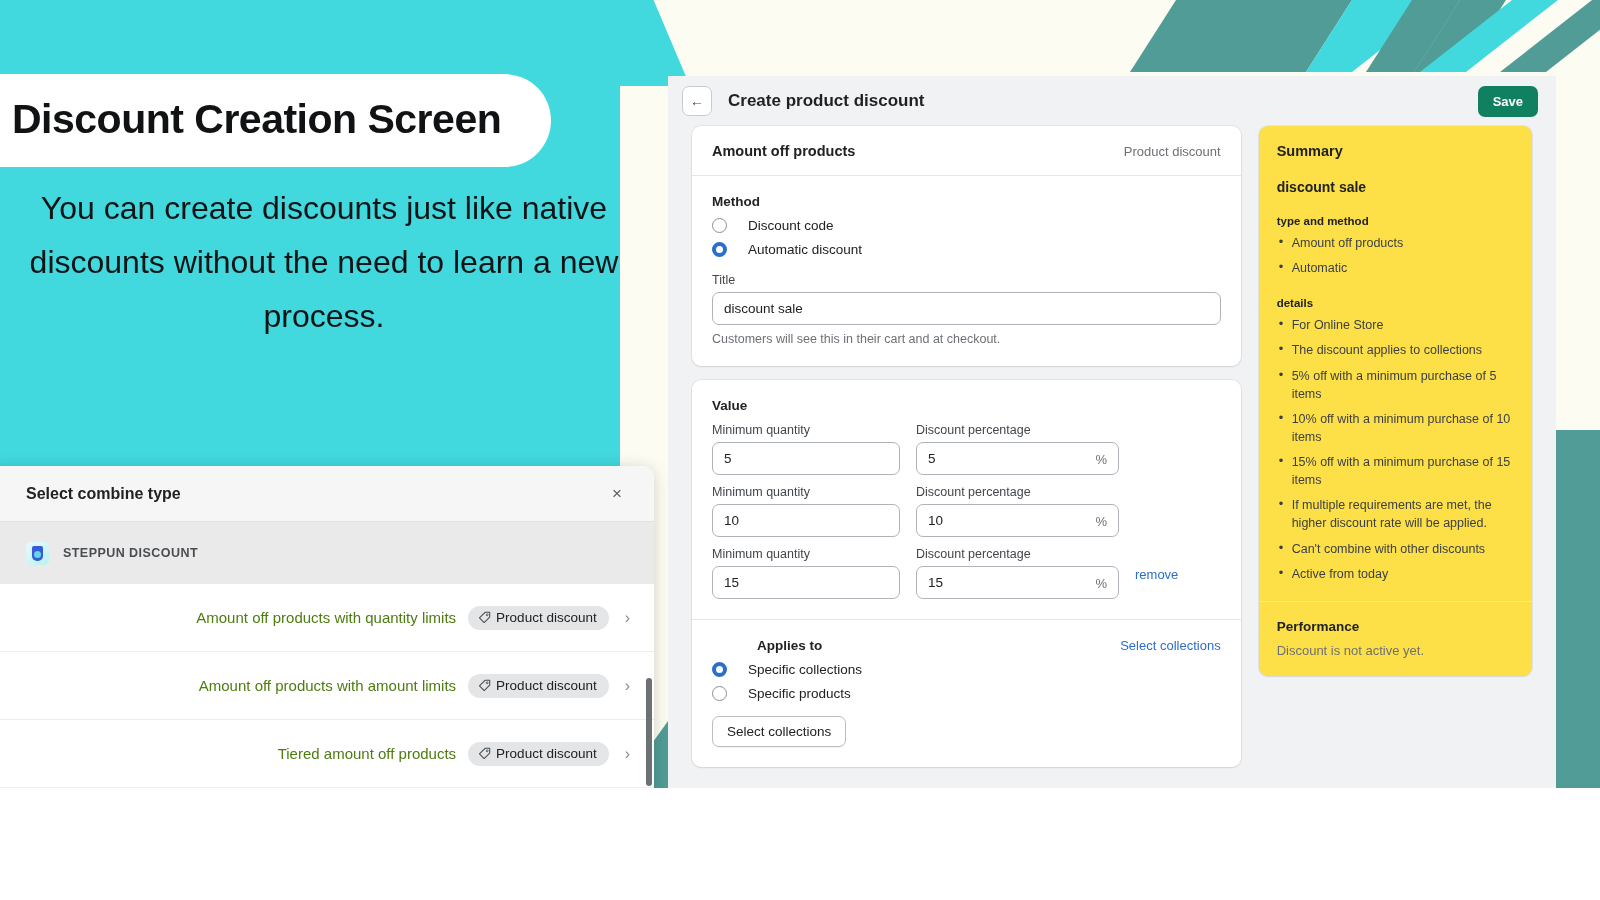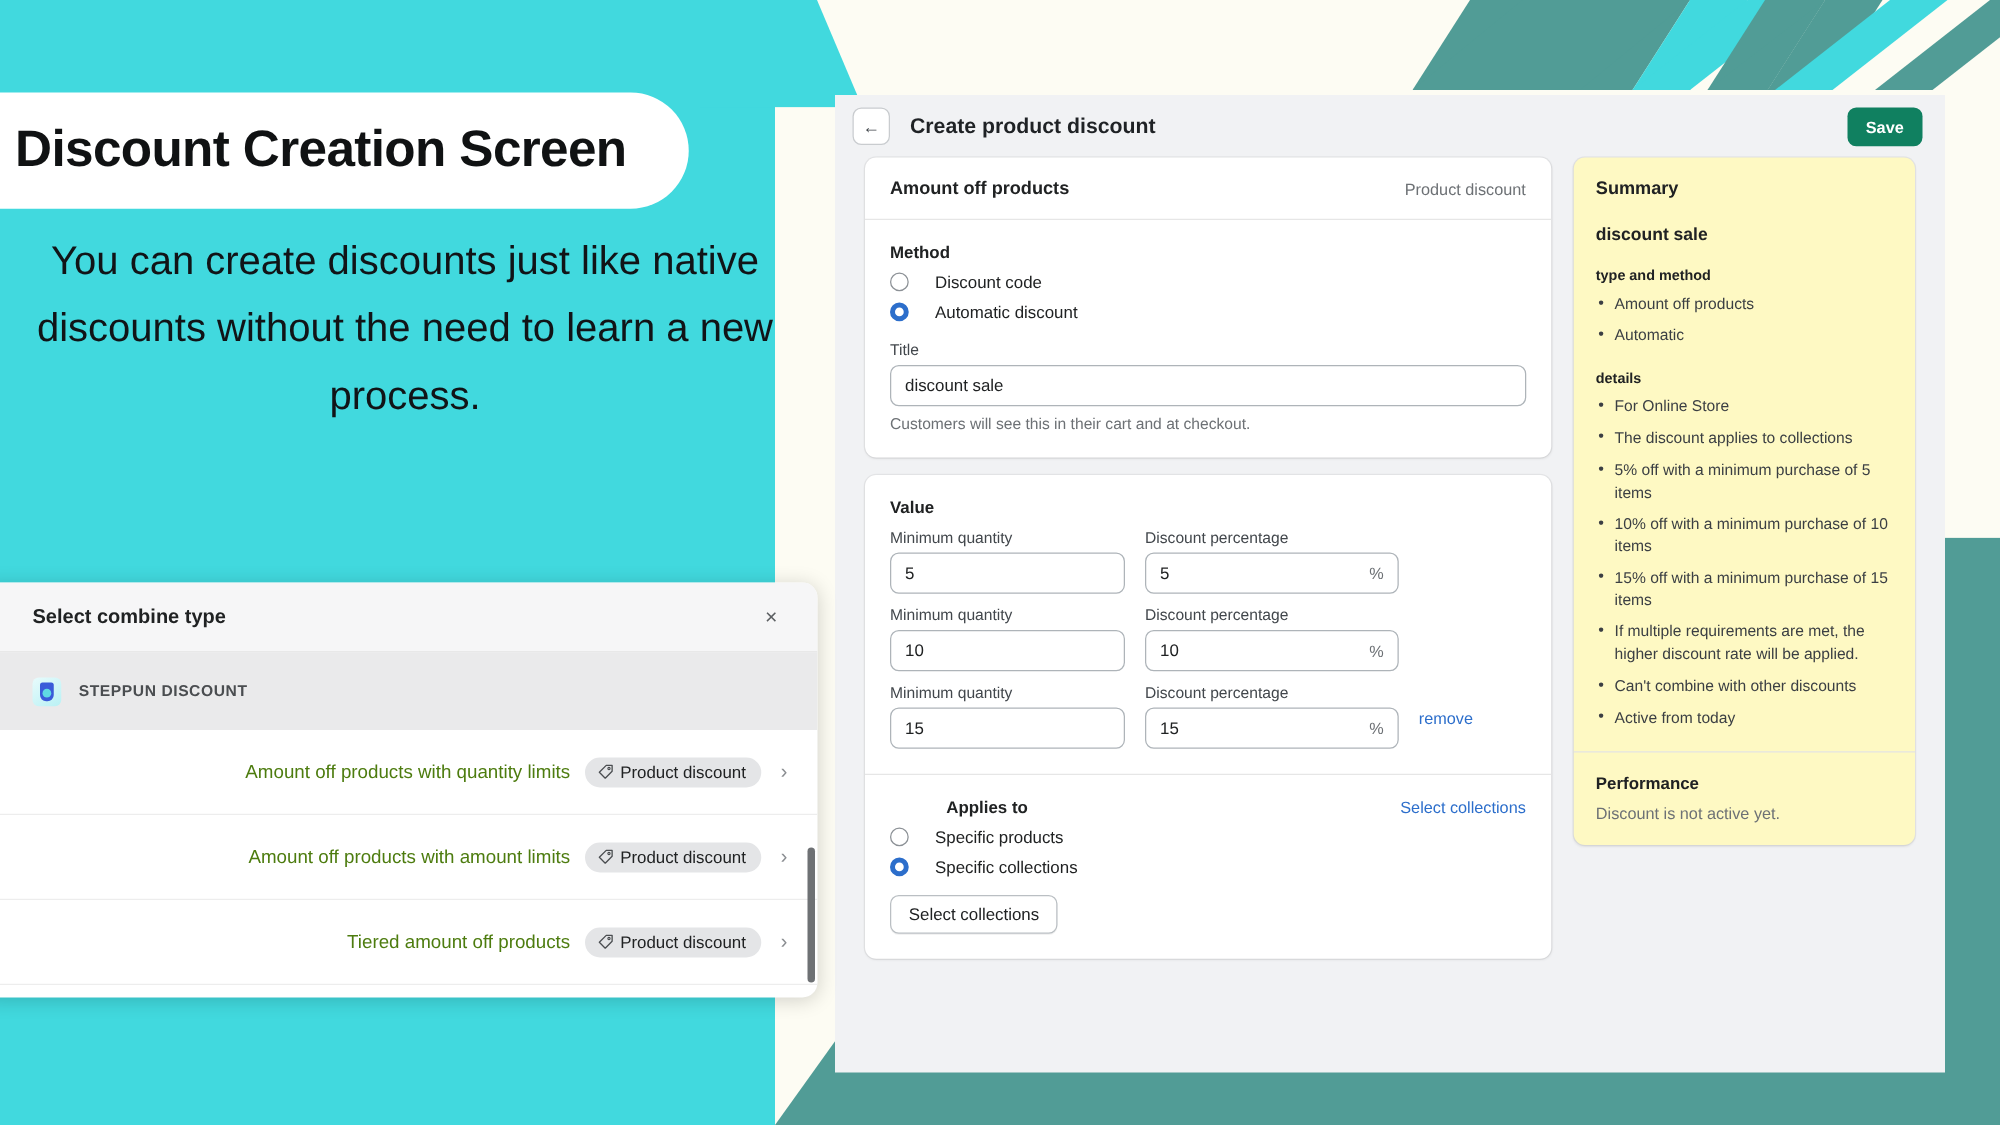--- a/index.html
+++ b/index.html
@@ -3,21 +3,21 @@
 <meta charset="utf-8">
 <style>
   * { box-sizing: border-box; margin: 0; padding: 0; }
   html, body {
     width: 1600px; height: 900px;
     font-family: "Liberation Sans", sans-serif;
     overflow: hidden;
   }
   #stage {
     position: relative;
-    width: 1600px; height: 900px;
+    width: 1600px; height: 788px;
     background: #41D9DE;
     overflow: hidden;
   }
 
   
   .bg-cream {
     position: absolute; left: 620px; top: 0; width: 980px; height: 900px;
     background: #FDFCF3;
   }
   .chev { position: absolute; top: 0; height: 72px; }
@@ -207,21 +207,21 @@
     margin-top: 15px;
     border: 1px solid #BABFC3; background: #FFFFFF;
     border-radius: 7px; padding: 7px 14px;
     font-size: 13.5px; font-weight: 500; color: #202223;
     cursor: pointer; font-family: "Liberation Sans", sans-serif;
     box-shadow: 0 1px 0 rgba(0,0,0,0.05);
   }
 
   
   .summary-card {
-    background: #fef9c3; border-radius: 9px;
+    background: #fde047; border-radius: 9px;
     box-shadow: 0 0 0 1px rgba(0,0,0,0.05), 0 1px 2px rgba(0,0,0,0.07);
     overflow: hidden;
   }
   .sum-sec { padding: 17px 18px 18px 18px; }
   .sum-title { font-size: 14.5px; font-weight: 600; color: #202223; }
   .sum-name { font-size: 14px; font-weight: 600; color: #202223; margin-top: 20px; }
   .sum-grouphead {
     font-size: 11.5px; font-weight: 700; color: #202223;
     margin-top: 20px; margin-bottom: 4px;
   }
@@ -357,26 +357,26 @@
 
           <div style="height:1px;background:#E6E6E6;"></div>
 
           <div class="card-body">
             <div class="applies-head">
               <div class="section-label">Applies to</div>
               <div class="link">Select collections</div>
             </div>
 
             <div class="radio-row">
+              <span class="radio on"></span>
+              <span class="radio-label">Specific collections</span>
+            </div>
+            <div class="radio-row">
               <span class="radio"></span>
               <span class="radio-label">Specific products</span>
-            </div>
-            <div class="radio-row">
-              <span class="radio on"></span>
-              <span class="radio-label">Specific collections</span>
             </div>
 
             <button class="ghost-btn">Select collections</button>
           </div>
         </div>
       </div>
 
       <div class="col-side">
         <div class="summary-card">
           <div class="sum-sec">

